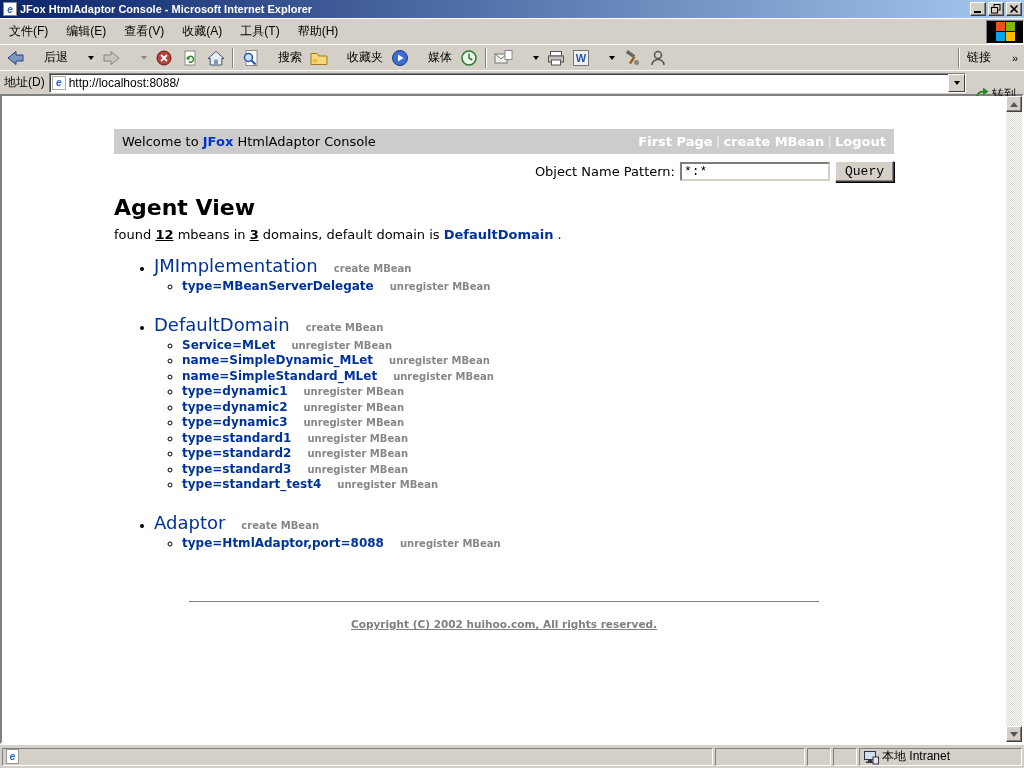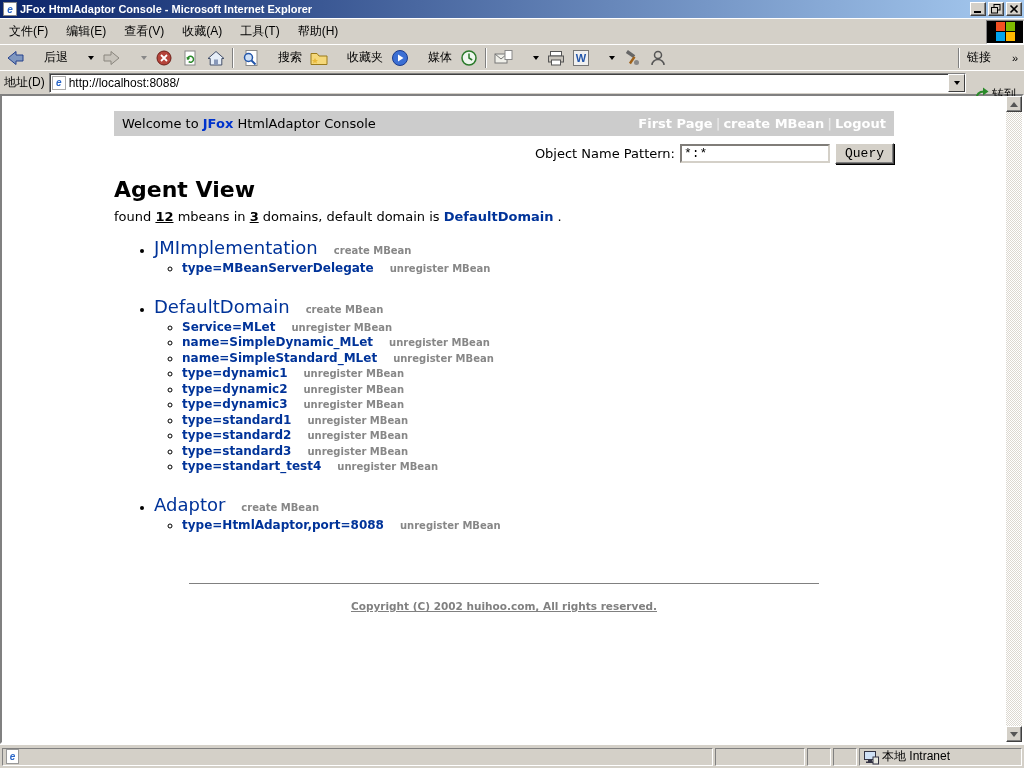--- a/index.html
+++ b/index.html
@@ -116,21 +116,21 @@
     box-shadow: inset -1px -1px 0 #808080;
     display: flex; align-items: center; justify-content: center;
   }
   .sb-btn.down { margin-top: auto; }
   .tri-up { width: 0; height: 0; border-left: 4px solid transparent;
     border-right: 4px solid transparent; border-bottom: 5px solid #555; }
   .tri-down { width: 0; height: 0; border-left: 4px solid transparent;
     border-right: 4px solid transparent; border-top: 5px solid #555; }
 
   
-  .page-table { width: 780px; margin: 15px auto 0; }
+  .page-table { width: 780px; margin: 33px auto 0; }
   .page-header {
     height: 25px; background: #cccccc;
     display: flex; align-items: center; justify-content: space-between;
     padding: 0 8px; font-size: 13px;
   }
   .brand { color: #0033cc; font-weight: bold; text-decoration: none; }
   .nav-links { font-weight: bold; text-align: right; }
   .nav-links a { color: #fff; text-decoration: none; font-size: 13px; }
   .nav-pipe { color: #e8e8e8; margin: 0 3px; }
   .query-row {

